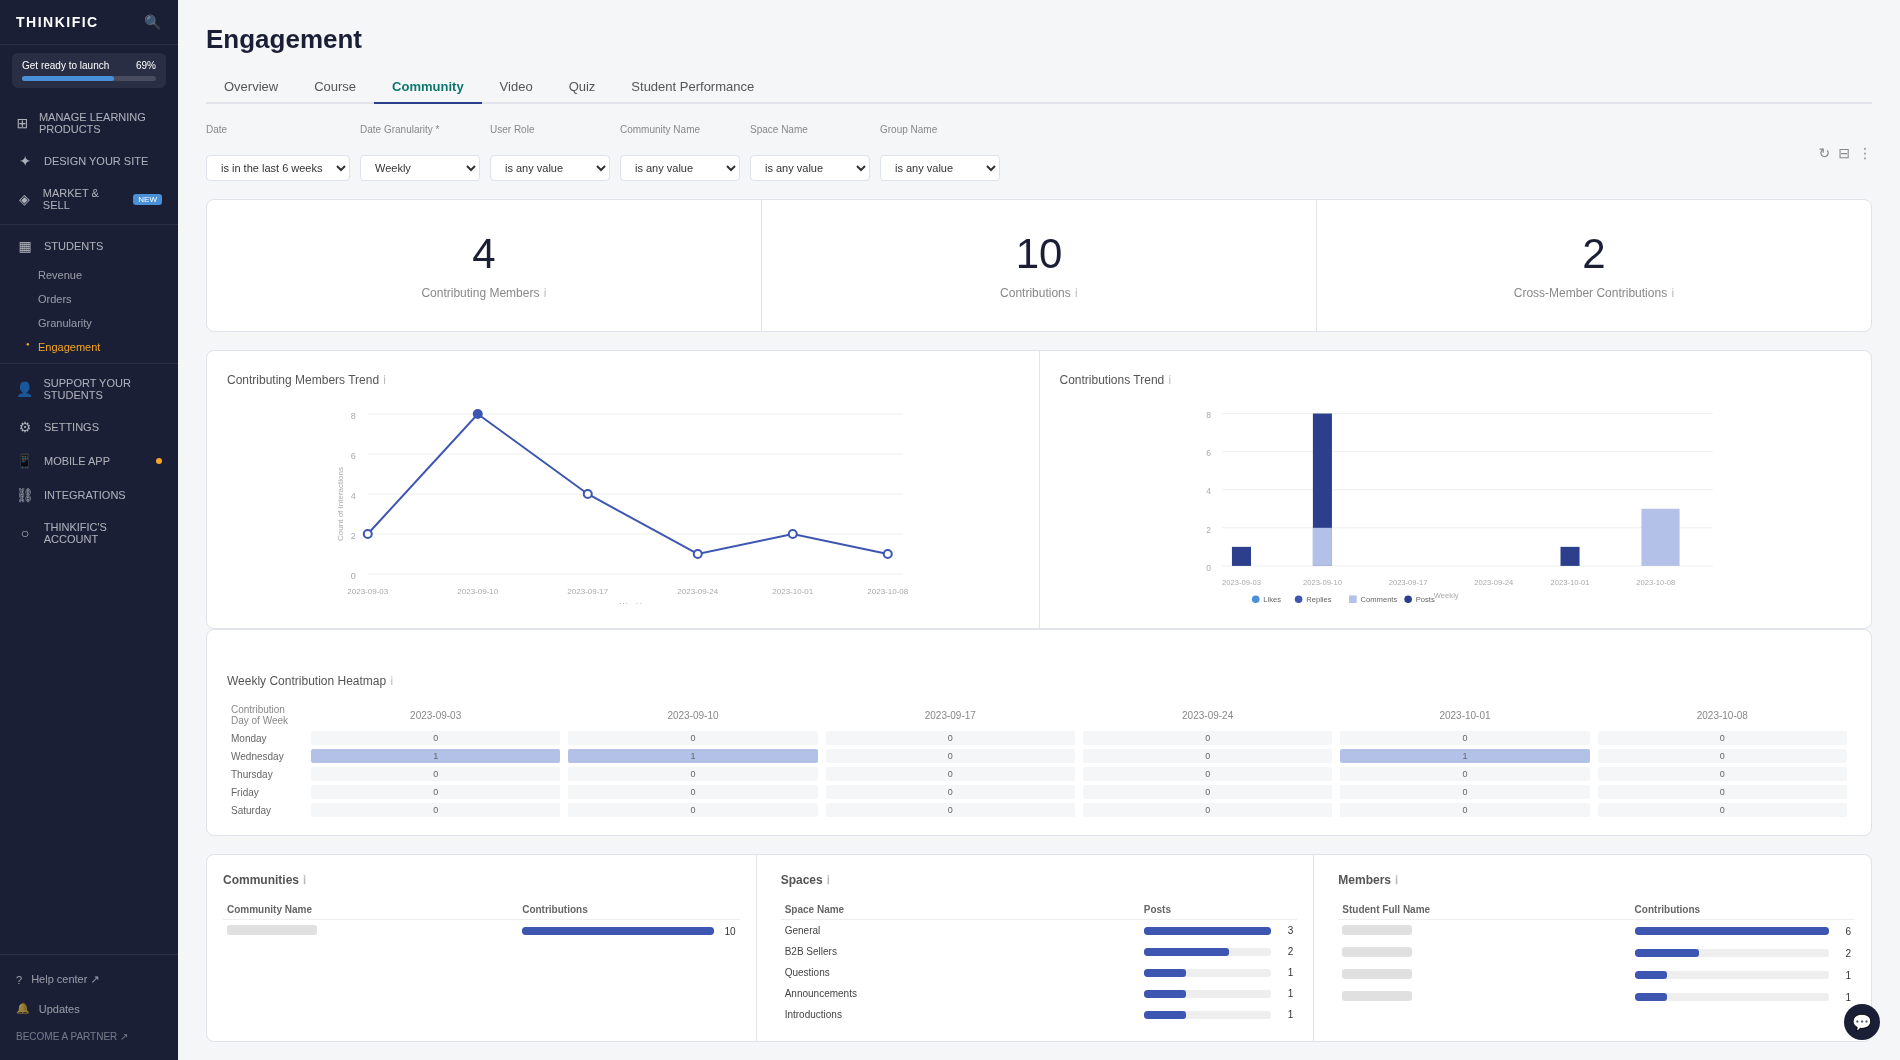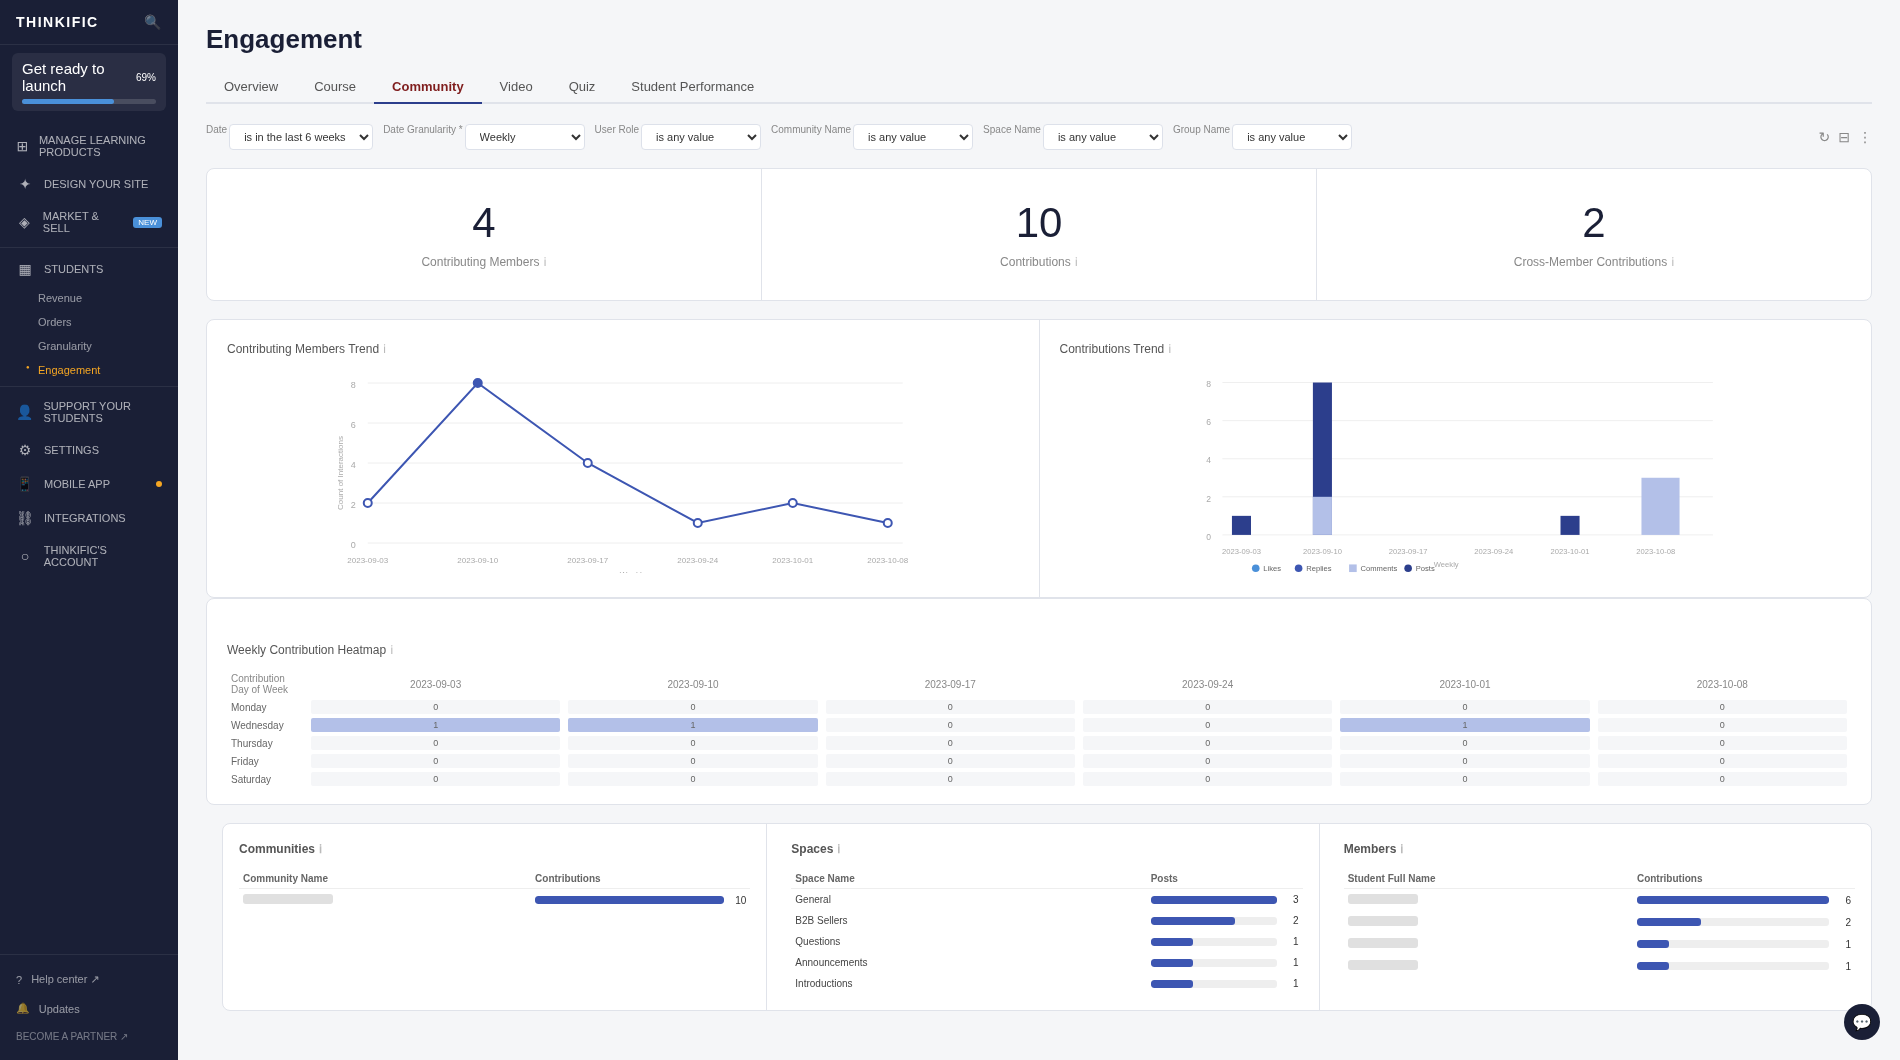--- a/index.html
+++ b/index.html
@@ -30,21 +30,21 @@
     }
     .sidebar-search-icon { color: rgba(255,255,255,0.5); cursor: pointer; font-size: 14px; }
 
     .launch-bar {
       margin: 8px 12px;
       background: rgba(255,255,255,0.07);
       border-radius: 6px;
       padding: 7px 10px;
     }
     .launch-bar-top { display: flex; justify-content: space-between; align-items: center; margin-bottom: 5px; }
-    .launch-bar-label { font-size: 15px; color: #fff; }
+    .launch-bar-label { font-size: 10px; color: #fff; }
     .launch-bar-pct { font-size: 10px; color: #fff; }
     .launch-bar-track { background: rgba(255,255,255,0.15); border-radius: 3px; height: 5px; }
     .launch-bar-fill { background: #4a90d9; border-radius: 3px; height: 5px; }
 
     .sidebar-nav { flex: 1; overflow-y: auto; padding: 6px 0; }
     .sidebar-item {
       display: flex;
       align-items: center;
       padding: 9px 16px;
       gap: 10px;
@@ -90,25 +90,25 @@
     
     .tabs { display: flex; gap: 0; border-bottom: 2px solid #e0e3ea; margin-bottom: 20px; }
     .tab {
       padding: 8px 18px;
       font-size: 13px;
       cursor: pointer;
       color: #555;
       border-bottom: 2px solid transparent;
       margin-bottom: -2px;
     }
-    .tab.active { color: #7f1d1d; border-bottom: 2px solid #2c3e8c; font-weight: 600; }
+    .tab.active { color: #0f766e; border-bottom: 2px solid #2c3e8c; font-weight: 600; }
 
     
     .filters { display: flex; gap: 10px; align-items: center; margin-bottom: 18px; }
-    .filter-group { display: flex; flex-direction: row; gap: 2px; }
+    .filter-group { display: flex; flex-direction: column; gap: 20px; }
     .filter-label { font-size: 10px; color: #888; }
     .filter-select {
       border: 1px solid #dde1ea;
       border-radius: 4px;
       padding: 5px 10px;
       font-size: 11px;
       color: #333;
       background: #fff;
       cursor: pointer;
       min-width: 120px;
@@ -143,21 +143,21 @@
     .heatmap-title { font-size: 12px; color: #555; margin-bottom: 12px; display: flex; align-items: center; gap: 4px; margin-top: 26px; }
     .heatmap-table { width: 100%; border-collapse: collapse; font-size: 10px; }
     .heatmap-table th { text-align: center; padding: 3px 4px; font-weight: 500; color: #888; font-size: 10px; }
     .heatmap-table td { padding: 2px 4px; color: #666; font-size: 10px; }
     .heatmap-cell { border-radius: 2px; width: 100%; height: 14px; display: flex; align-items: center; justify-content: center; font-size: 9px; }
     .heatmap-cell.empty { background: #f5f6f8; }
     .heatmap-cell.low { background: #b3c0e8; }
     .heatmap-cell.high { background: #2c3e8c; color: #fff; }
 
     
-    .bottom-tables { display: flex; gap: 8px; background: #fff; border-radius: 8px; border: 1px solid #e0e3ea; overflow: hidden; margin-left: 16px; }
+    .bottom-tables { display: flex; gap: 8px; background: #fff; border-radius: 8px; border: 1px solid #e0e3ea; overflow: hidden; }
     .bottom-table { flex: 1; padding: 16px; border-right: 1px solid #e0e3ea; overflow: hidden; }
     .bottom-table:last-child { border-right: none; }
     .bottom-table-title { font-size: 12px; color: #555; margin-bottom: 12px; display: flex; align-items: center; gap: 4px; font-weight: 600; }
     .bottom-table table { width: 100%; border-collapse: collapse; font-size: 10px; }
     .bottom-table th { text-align: left; padding: 4px 4px; font-weight: 600; color: #666; font-size: 10px; border-bottom: 1px solid #eee; }
     .bottom-table td { padding: 5px 4px; color: #444; font-size: 10px; vertical-align: middle; }
     .bar-cell { display: flex; align-items: center; gap: 6px; }
     .bar-bg { flex: 1; height: 8px; background: #eee; border-radius: 3px; overflow: hidden; }
     .bar-fill { height: 8px; background: #3d56b2; border-radius: 3px; }
     .bar-num { font-size: 10px; color: #333; min-width: 16px; text-align: right; }

